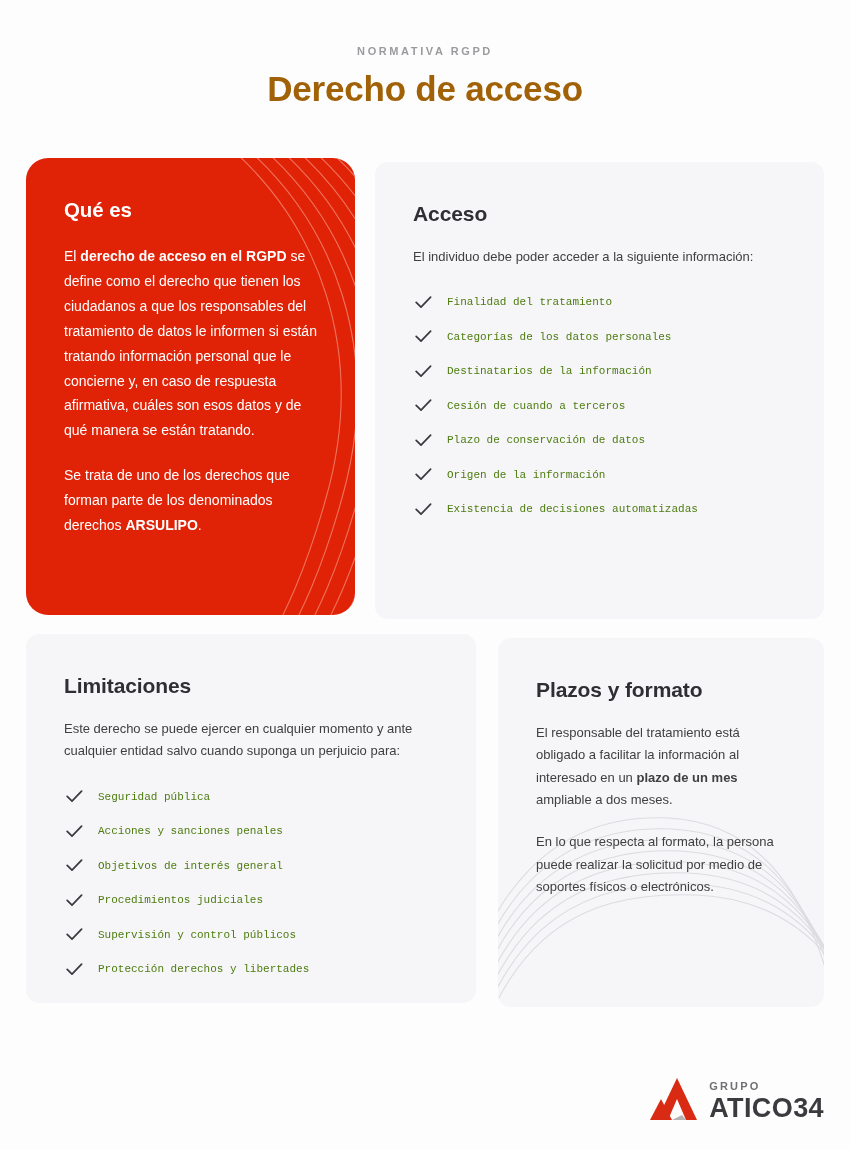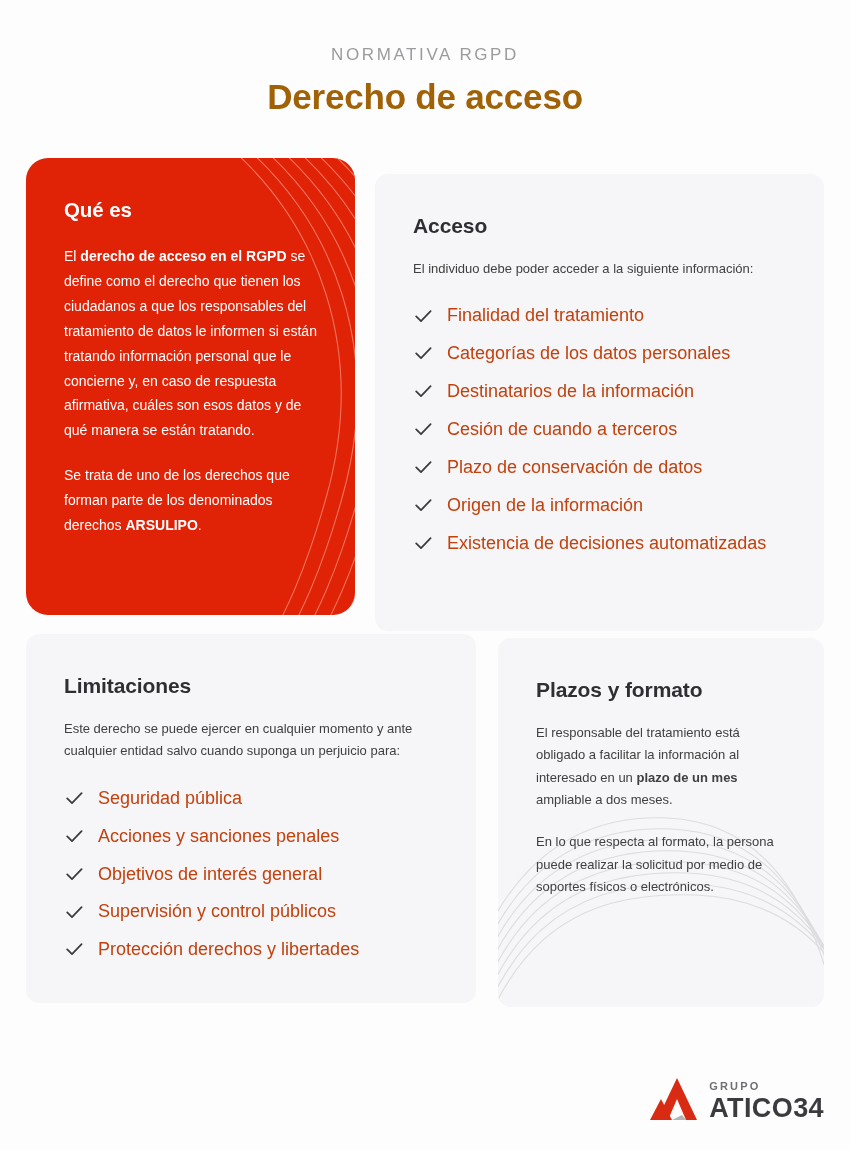--- a/index.html
+++ b/index.html
@@ -14,24 +14,24 @@
     overflow: hidden;
     position: relative;
   }
 
   
   .header {
     text-align: center;
     padding-top: 45px;
   }
   .eyebrow {
-    font-size: 17px;
+    font-size: 11px;
     letter-spacing: 2.6px;
     color: #9b9b9f;
-    font-weight: 400;
+    font-weight: 700;
     text-transform: uppercase;
   }
   .page-title {
     font-size: 35px;
     font-weight: 700;
     color: #a16207;
     margin-top: 12px;
     letter-spacing: -0.2px;
   }
 
@@ -101,23 +101,24 @@
     flex: 0 0 auto;
     width: 20px;
     height: 20px;
     margin-right: 14px;
     display: flex;
     align-items: center;
     justify-content: center;
   }
   .check-icon svg { display: block; }
   .check-label {
-    font-size: 18px;
-    color: #c2410c;
+    font-size: 11px;
+    color: #4d7c0f;
     line-height: 1.3;
+    font-family: Liberation Mono, monospace;
   }
 
   
   .deco {
     position: absolute;
     inset: 0;
     z-index: 1;
     pointer-events: none;
   }
 
@@ -168,21 +169,21 @@
         <path d="M276,-30 C 396,60 436,200 396,340 C 371,430 346,470 331,500"></path>
       </g>
     </svg>
     <div class="card-inner">
       <h2 class="card-title">Qué es</h2>
       <p class="body-text"><span>El </span><b>derecho de acceso en el RGPD</b><span> se define como el derecho que tienen los ciudadanos a que los responsables del tratamiento de datos le informen si están tratando información personal que le concierne y, en caso de respuesta afirmativa, cuáles son esos datos y de qué manera se están tratando.</span></p>
       <p class="body-text"><span>Se trata de uno de los derechos que forman parte de los denominados derechos </span><b>ARSULIPO</b><span>.</span></p>
     </div>
   </div>
 
-  <div class="card gray card-acceso" style="left:349px;top:16px;">
+  <div class="card gray card-acceso" style="left:349px;top:4px;">
     <div class="card-inner">
       <h2 class="card-title">Acceso</h2>
       <p class="body-text">El individuo debe poder acceder a la siguiente información:</p>
       <ul class="check-list">
         <li>
           <span class="check-icon">
               <svg width="17" height="13" viewBox="0 0 17 13">
                 <path d="M1.2 6.4 L6 11.2 L15.6 1.2" fill="none" stroke="#3a3a3e" stroke-width="1.7" stroke-linecap="round" stroke-linejoin="round"></path>
               </svg>
             </span>
@@ -261,20 +262,28 @@
             </span>
           <span class="check-label">Acciones y sanciones penales</span>
         </li>
         <li>
           <span class="check-icon">
               <svg width="17" height="13" viewBox="0 0 17 13">
                 <path d="M1.2 6.4 L6 11.2 L15.6 1.2" fill="none" stroke="#3a3a3e" stroke-width="1.7" stroke-linecap="round" stroke-linejoin="round"></path>
               </svg>
             </span>
           <span class="check-label">Objetivos de interés general</span>
+        </li>
+        <li>
+          <span class="check-icon">
+              <svg width="17" height="13" viewBox="0 0 17 13">
+                <path d="M1.2 6.4 L6 11.2 L15.6 1.2" fill="none" stroke="#3a3a3e" stroke-width="1.7" stroke-linecap="round" stroke-linejoin="round"></path>
+              </svg>
+            </span>
+          <span class="check-label">Procedimientos judiciales</span>
         </li>
         <li>
           <span class="check-icon">
               <svg width="17" height="13" viewBox="0 0 17 13">
                 <path d="M1.2 6.4 L6 11.2 L15.6 1.2" fill="none" stroke="#3a3a3e" stroke-width="1.7" stroke-linecap="round" stroke-linejoin="round"></path>
               </svg>
             </span>
           <span class="check-label">Supervisión y control públicos</span>
         </li>
         <li>

